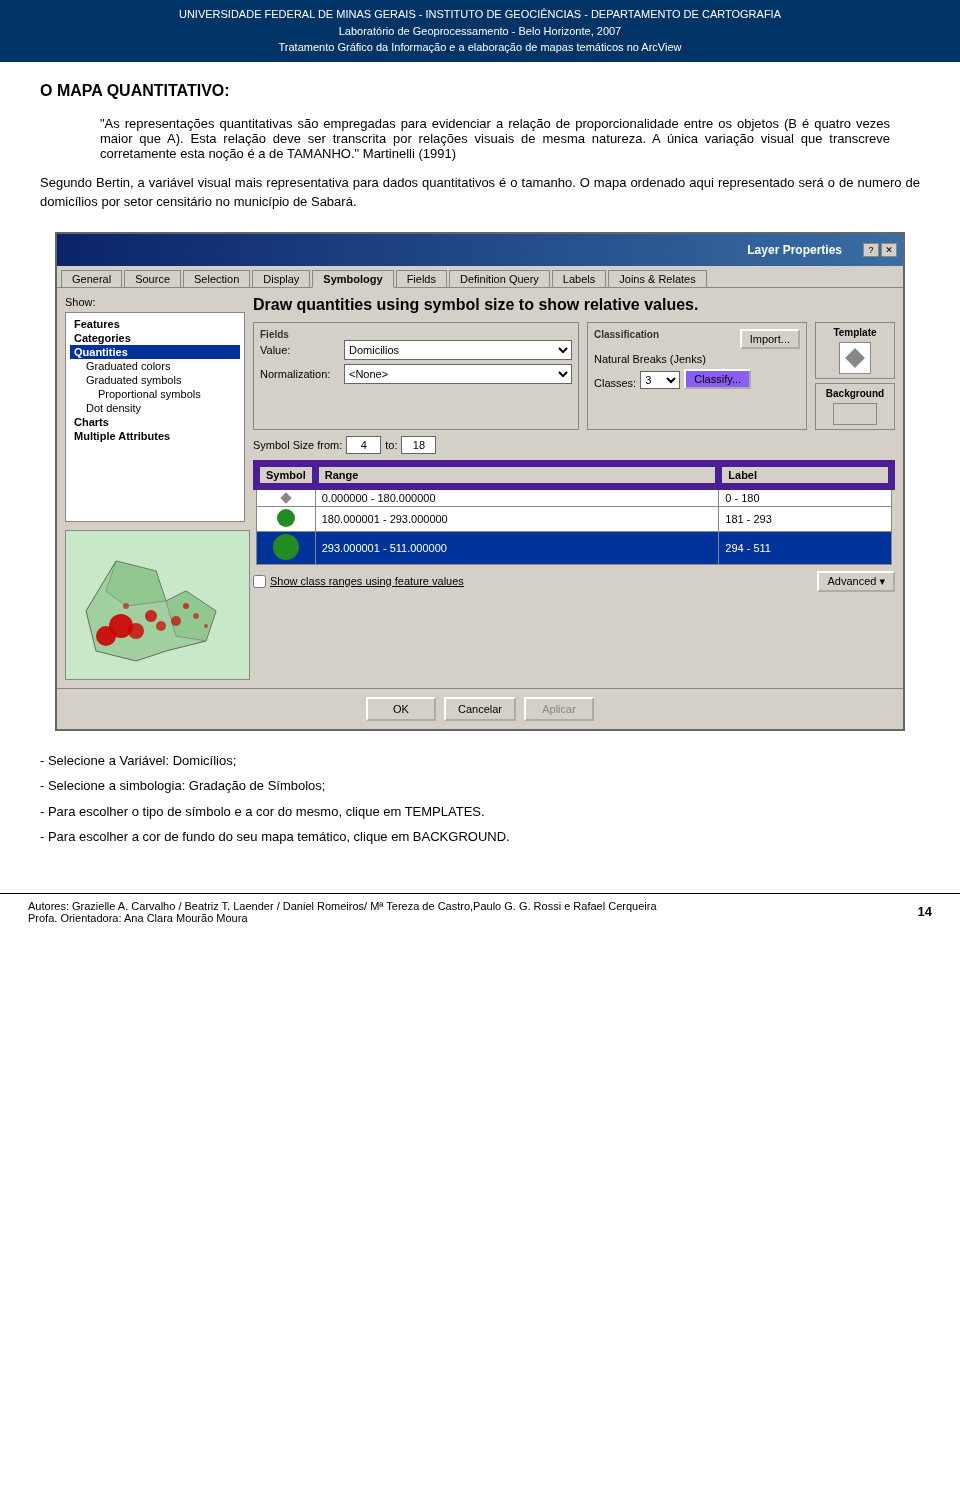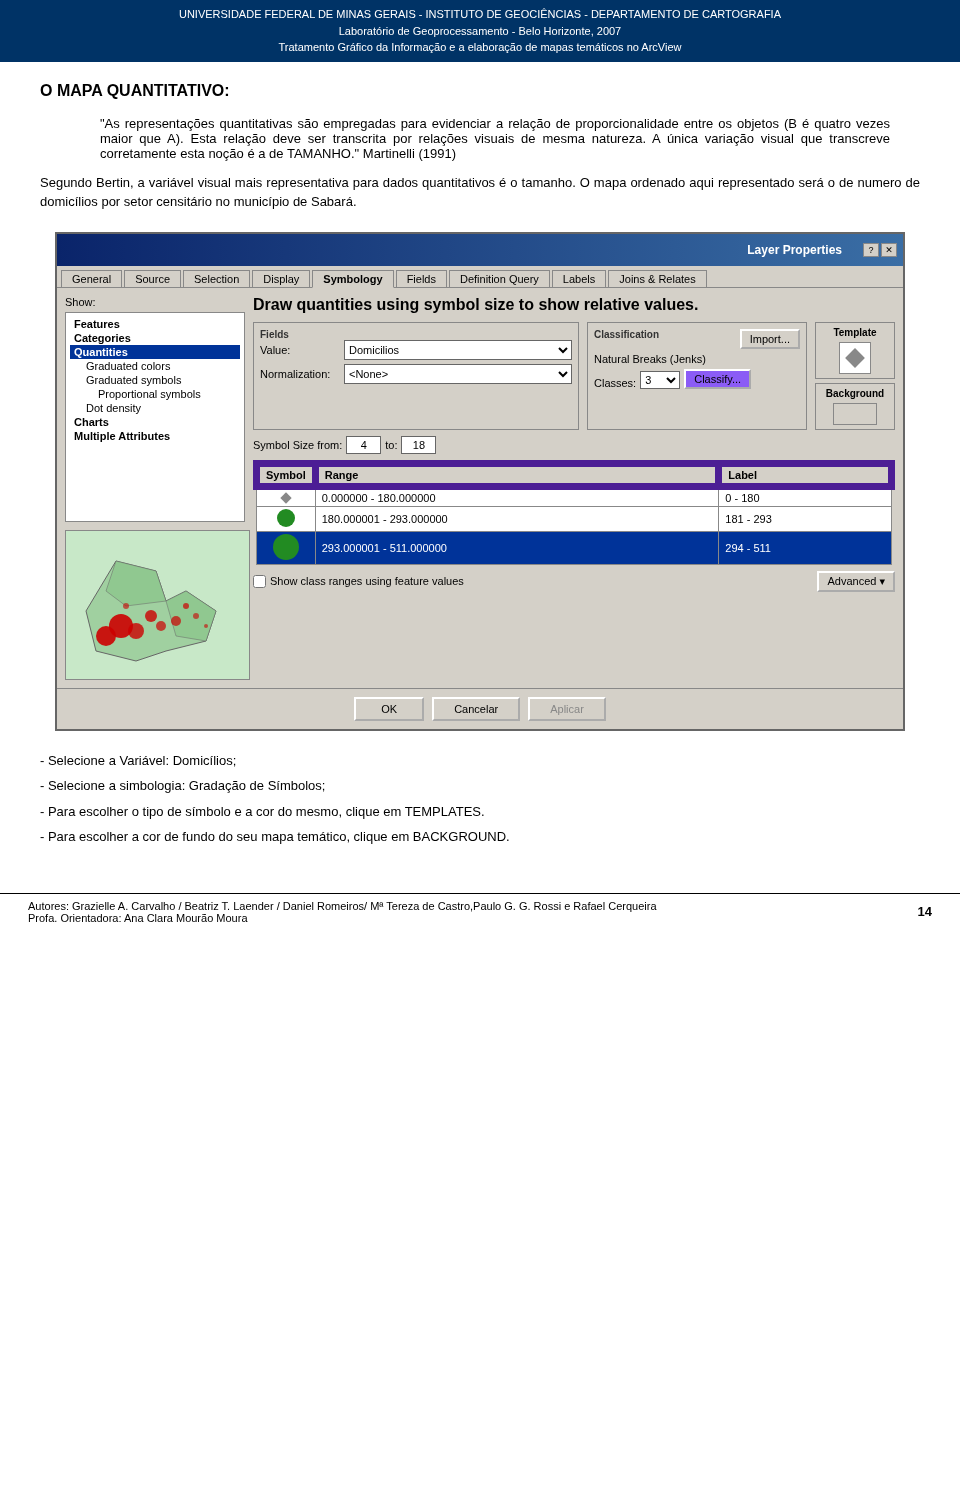--- a/index.html
+++ b/index.html
@@ -298,20 +298,21 @@
       justify-content: space-between;
       align-items: center;
       margin-top: 6px;
     }
 
     .checkbox-row {
       display: flex;
       align-items: center;
       gap: 4px;
       font-size: 11px;
+      text-decoration: underline;
     }
 
     .advanced-btn {
       display: flex;
       align-items: center;
       gap: 2px;
     }
 
     
     .dialog-footer {
@@ -319,21 +320,21 @@
       justify-content: center;
       gap: 8px;
       padding: 8px;
       background: #d4d0c8;
       border-top: 1px solid #888;
     }
 
     .footer-btn {
       background: #d4d0c8;
       border: 2px outset #fff;
-      padding: 4px 20px;
+      padding: 4px 12px;
       font-size: 11px;
       font-family: Tahoma, Arial;
       cursor: pointer;
       min-width: 70px;
     }
 
     .footer-btn.disabled {
       color: #888;
     }
 

